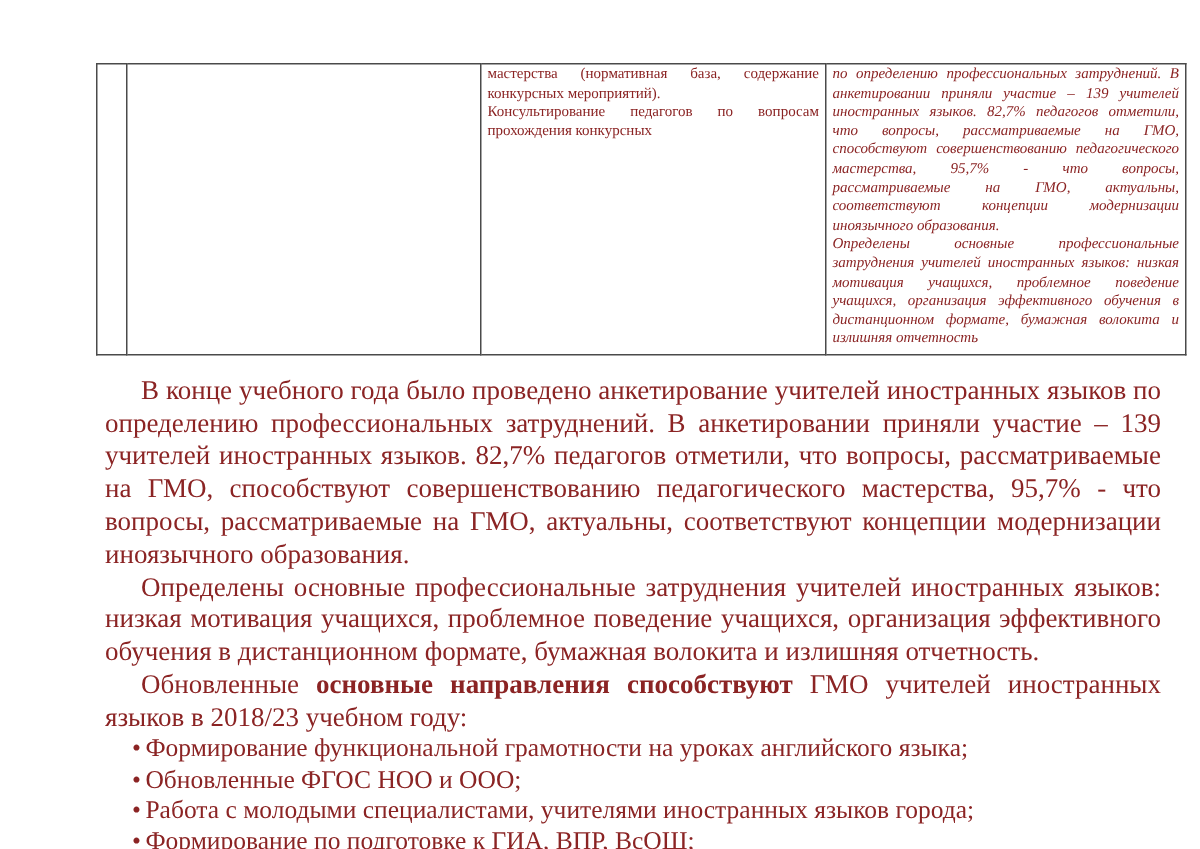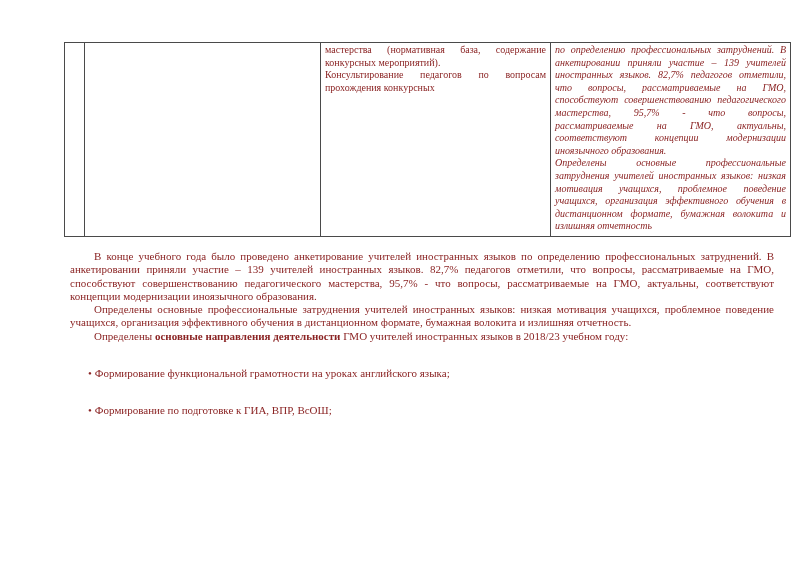--- a/index.html
+++ b/index.html
@@ -31,31 +31,30 @@
   }
   td.c1 { width: 20px; }
   td.c2 { width: 236px; }
   td.c3 { width: 230px; }
   td.c4 { width: 240px; font-style: italic; }
   .doc-table td p { margin: 0; }
   .body-text {
     margin: 13px 26px 0 70px;
   }
   .body-text .para {
-    font-size: 11px;
+    font-size: 18px;
     line-height: 1.21;
     text-align: justify;
     text-indent: 24px;
   }
   .bullet {
-    font-size: 11px;
+    font-size: 17px;
     line-height: 1.21;
     text-align: justify;
     text-indent: 18px;
-    margin-top: 24px;
   }
   .marker { margin-right: 3px; }
   b { font-weight: bold; }
 </style>
 </head>
 <body style="color: rgb(139, 36, 36);">
 
 <div class="page">
 
   <table class="doc-table">
@@ -71,19 +70,21 @@
         <p>по определению профессиональных затруднений. В анкетировании приняли участие – 139 учителей иностранных языков. 82,7% педагогов отметили, что вопросы, рассматриваемые на ГМО, способствуют совершенствованию педагогического мастерства, 95,7% - что вопросы, рассматриваемые на ГМО, актуальны, соответствуют концепции модернизации иноязычного образования.</p>
         <p>Определены основные профессиональные затруднения учителей иностранных языков: низкая мотивация учащихся, проблемное поведение учащихся, организация эффективного обучения в дистанционном формате, бумажная волокита и излишняя отчетность</p>
       </td>
     </tr>
   </tbody>
     </table>
 
   <div class="body-text">
     <p class="para">В конце учебного года было проведено анкетирование учителей иностранных языков по определению профессиональных затруднений. В анкетировании приняли участие – 139 учителей иностранных языков. 82,7% педагогов отметили, что вопросы, рассматриваемые на ГМО, способствуют совершенствованию педагогического мастерства, 95,7% - что вопросы, рассматриваемые на ГМО, актуальны, соответствуют концепции модернизации иноязычного образования.</p>
     <p class="para">Определены основные профессиональные затруднения учителей иностранных языков: низкая мотивация учащихся, проблемное поведение учащихся, организация эффективного обучения в дистанционном формате, бумажная волокита и излишняя отчетность.</p>
-    <p class="para"><span>Определены </span><b>основные направления деятельности</b><span> ГМО учителей иностранных языков в 2018/23 учебном году:</span></p>
+    <p class="para"><span>Обновленные </span><b>основные направления способствуют</b><span> ГМО учителей иностранных языков в 2018/23 учебном году:</span></p>
 
     <p class="bullet"><span class="marker">•</span><span>Формирование функциональной грамотности на уроках английского языка;</span></p>
+    <p class="bullet"><span class="marker">•</span><span>Обновленные ФГОС НОО и ООО;</span></p>
+    <p class="bullet"><span class="marker">•</span><span>Работа с молодыми специалистами, учителями иностранных языков города;</span></p>
     <p class="bullet"><span class="marker">•</span><span>Формирование по подготовке к ГИА, ВПР, ВсОШ;</span></p>
   </div>
 
 </div>
 
 </body></html>

